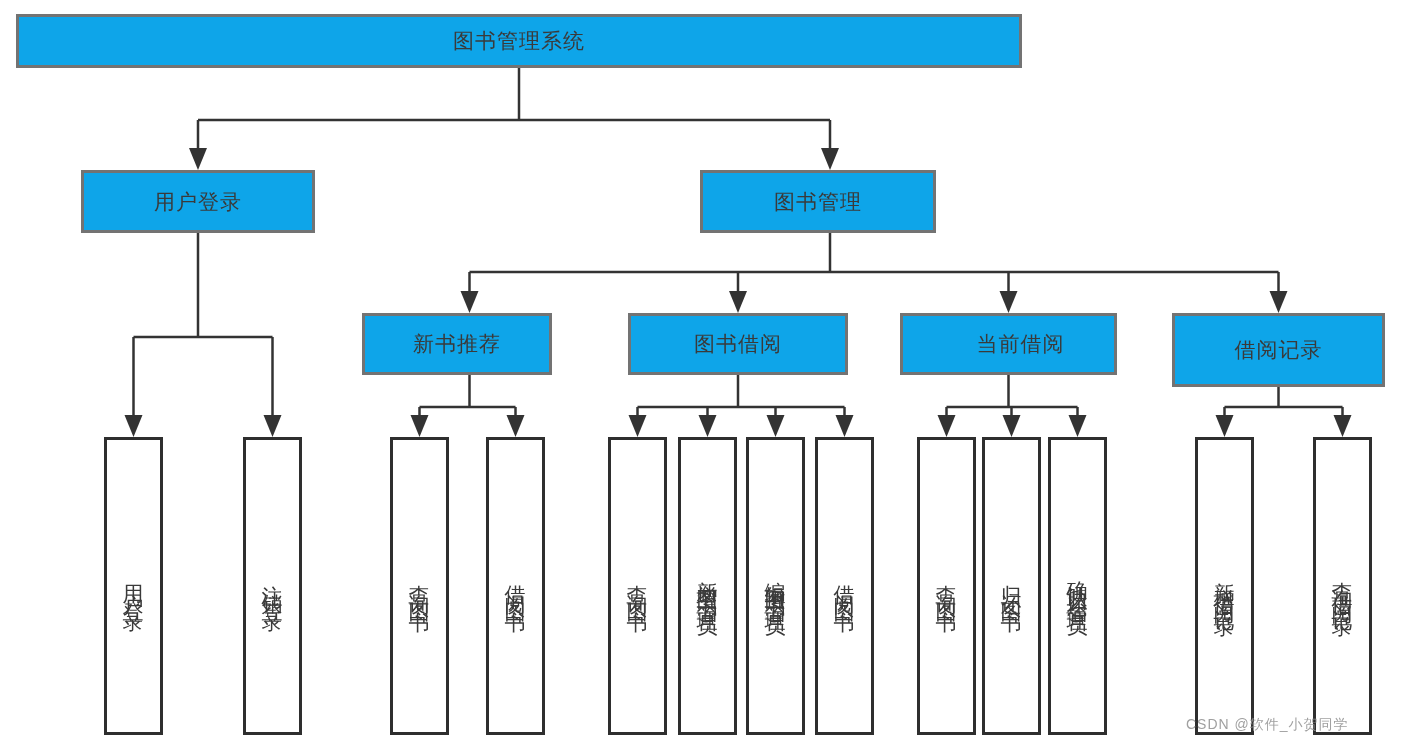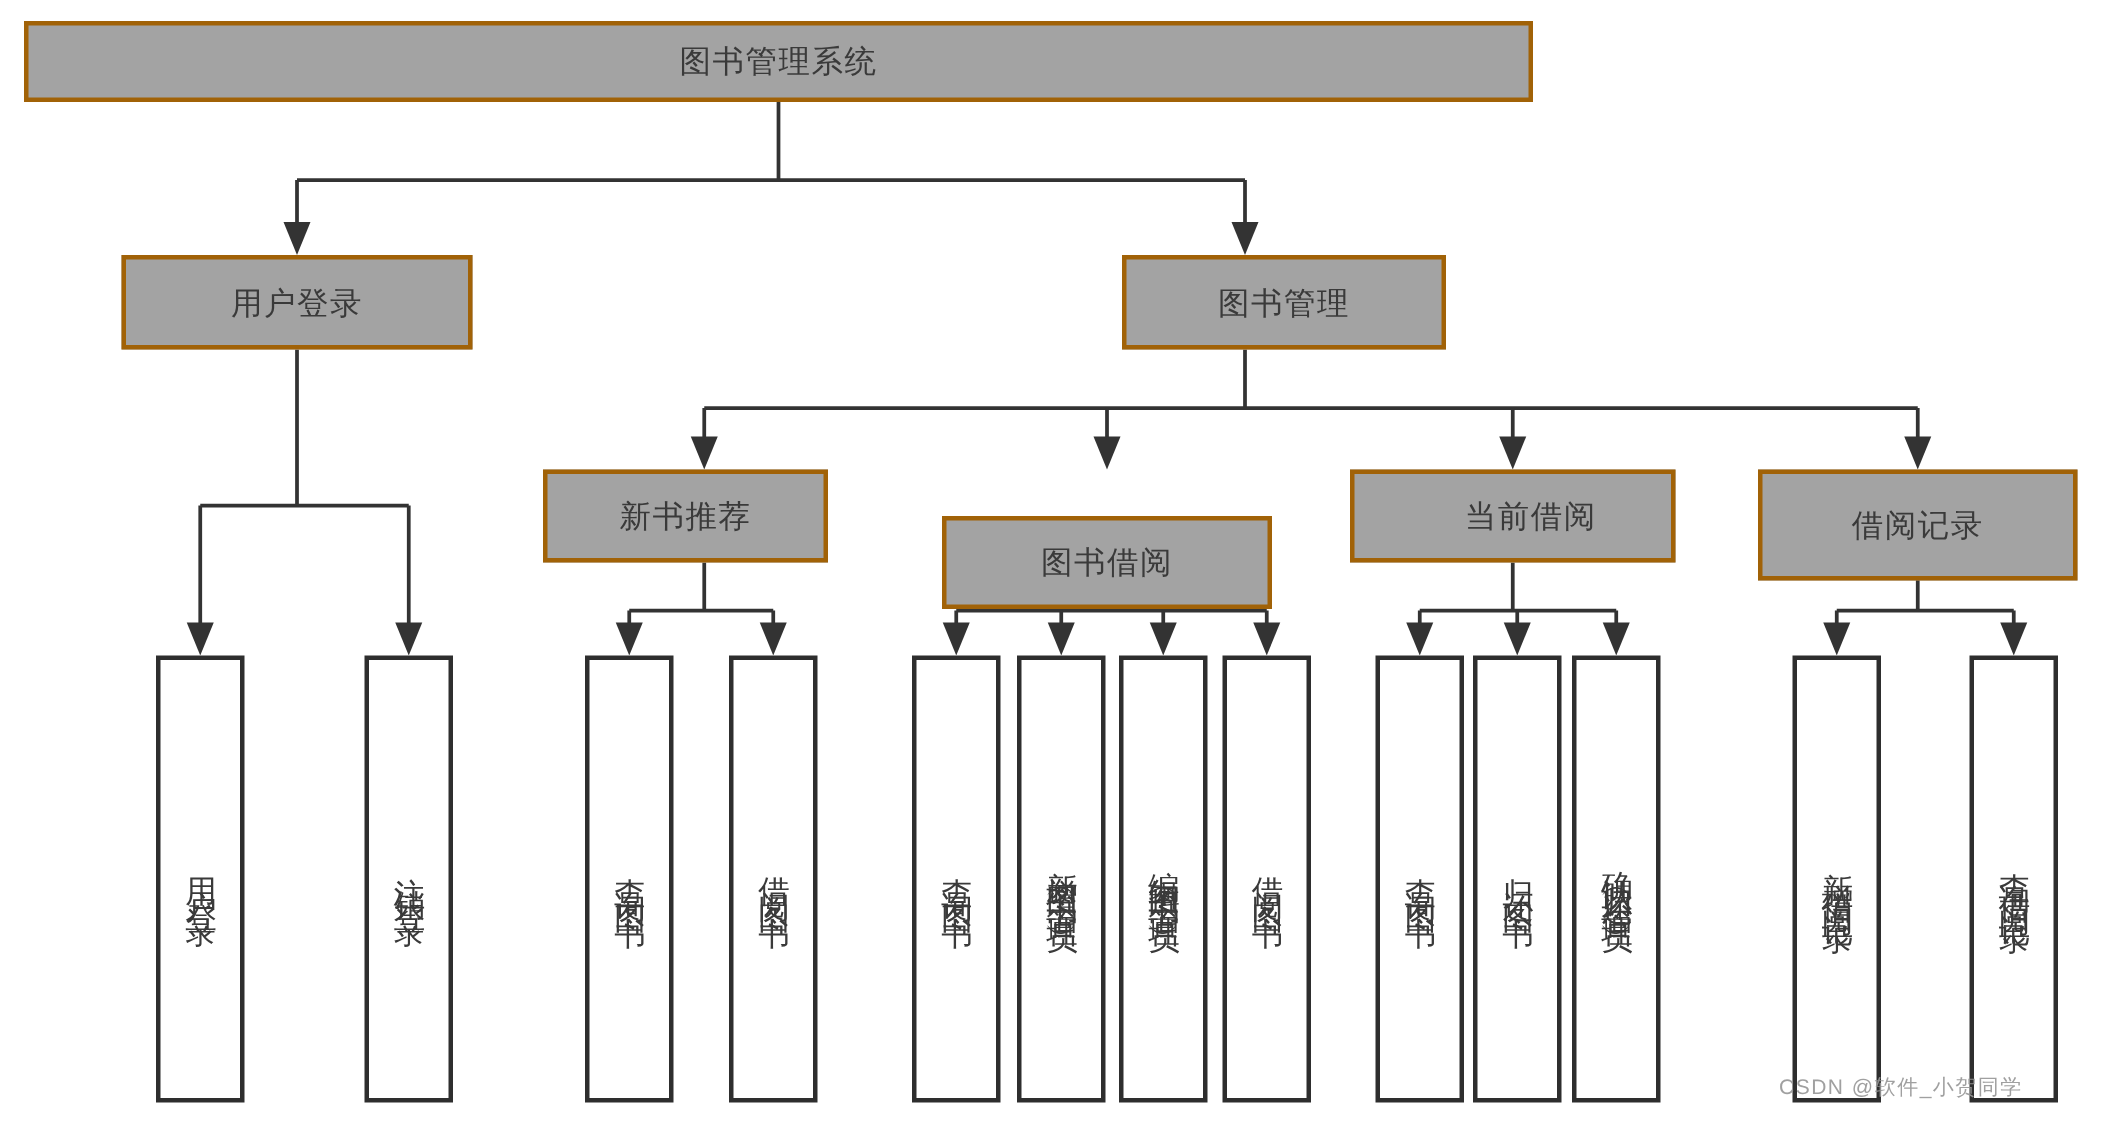--- a/index.html
+++ b/index.html
@@ -18,22 +18,22 @@
   #connectors {
     position: absolute;
     left: 0;
     top: 0;
     width: 1405px;
     height: 747px;
   }
   .hnode {
     position: absolute;
     box-sizing: border-box;
-    border: 3px solid #a16207;
-    background: #a3a3a3;
+    border: 3px solid #737373;
+    background: #0ea5e9;
     display: flex;
     align-items: center;
     justify-content: center;
     font-size: 21px;
     letter-spacing: 1px;
     color: #3a3a3a;
     white-space: nowrap;
   }
   .vnode {
     position: absolute;
@@ -140,24 +140,24 @@
       <line x1="1224.5" y1="407" x2="1224.5" y2="417"></line>
       <polygon points="1215.5,415 1233.5,415 1224.5,437"></polygon>
       <line x1="1342.5" y1="407" x2="1342.5" y2="417"></line>
       <polygon points="1333.5,415 1351.5,415 1342.5,437"></polygon>
     </g>
   </svg>
 
   <div class="hnode" style="left:16px; top:14px; width:1006px; height:54px;">图书管理系统</div>
 
   <div class="hnode" style="left:81px; top:170px; width:234px; height:63px;">用户登录</div>
-  <div class="hnode" style="left:748px; top:170px; width:216px; height:63px;">图书管理</div>
+  <div class="hnode" style="left:700px; top:170px; width:236px; height:63px;">图书管理</div>
 
   <div class="hnode" style="left:362px; top:313px; width:190px; height:62px;">新书推荐</div>
-  <div class="hnode" style="left:628px; top:313px; width:220px; height:62px;margin-top:31px;">图书借阅</div>
+  <div class="hnode" style="left:628px; top:313px; width:220px; height:62px;">图书借阅</div>
   <div class="hnode" style="left:900px; top:313px; width:217px; height:62px;padding-left:24px;">当前借阅</div>
   <div class="hnode" style="left:1172px; top:313px; width:213px; height:74px;">借阅记录</div>
 
   <div class="vnode" style="left:104px; top:437px; width:59px; height:298px;">用户登录</div>
   <div class="vnode" style="left:243px; top:437px; width:59px; height:298px;">注销登录</div>
 
   <div class="vnode" style="left:390px; top:437px; width:59px; height:298px;">查询图书</div>
   <div class="vnode" style="left:486px; top:437px; width:59px; height:298px;">借阅图书</div>
 
   <div class="vnode" style="left:608px; top:437px; width:59px; height:298px;">查询图书</div>

